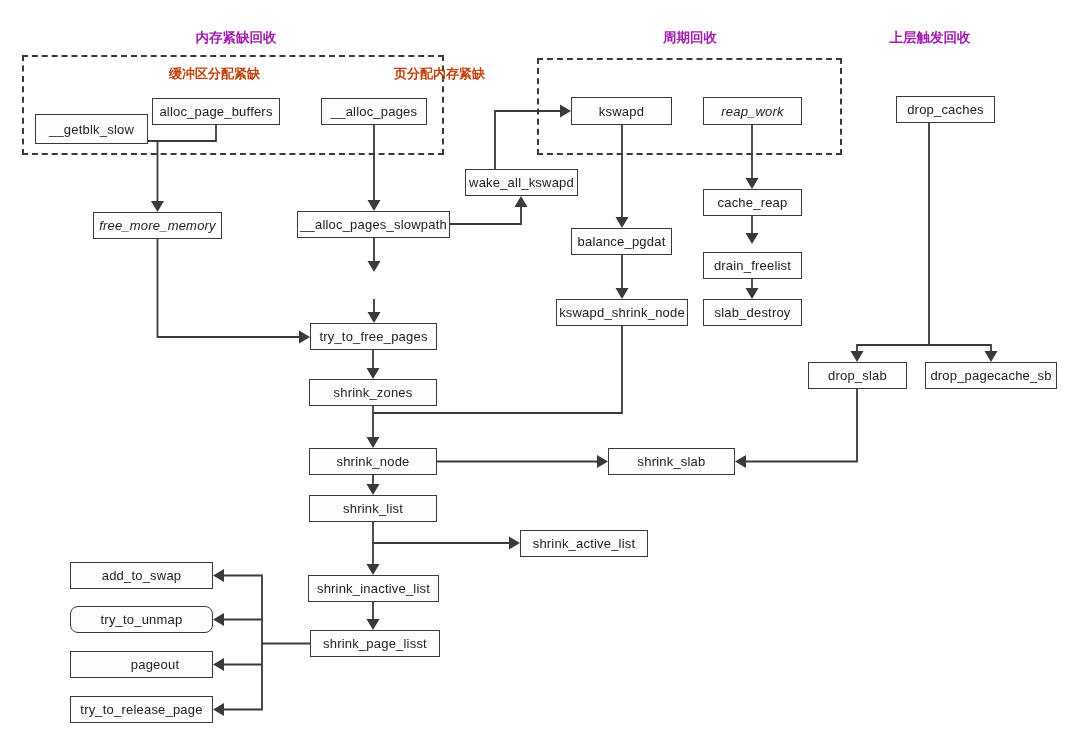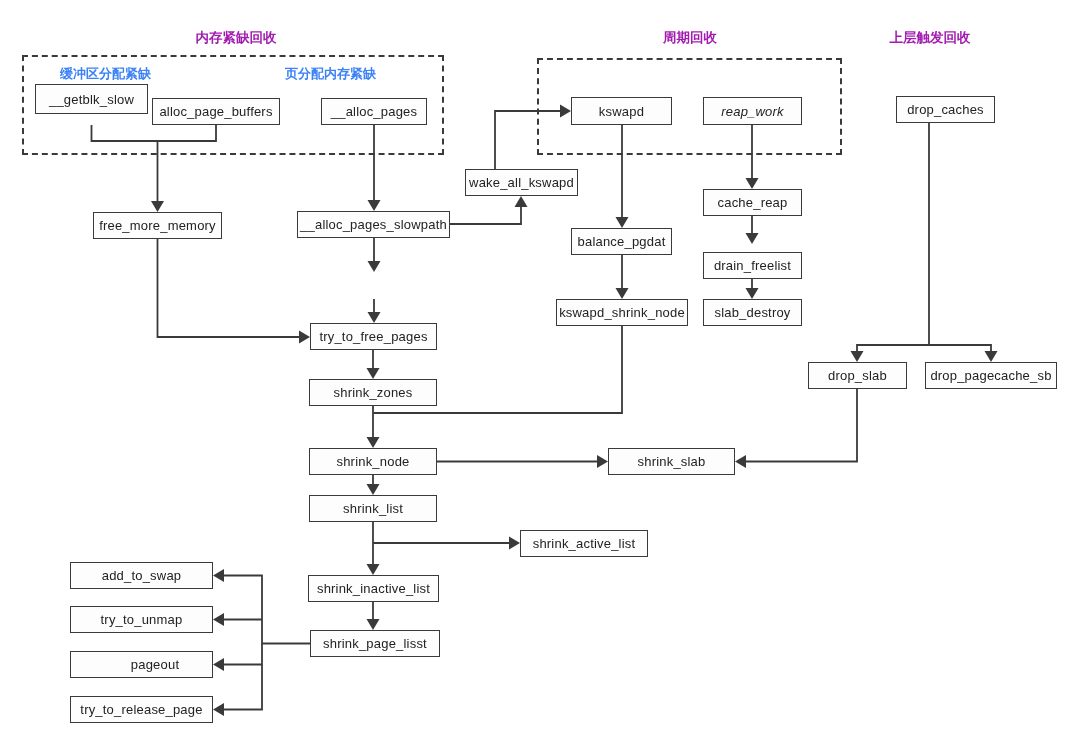--- a/index.html
+++ b/index.html
@@ -49,23 +49,23 @@
     font-size: 13.5px;
     font-weight: bold;
     color: #a21caf;
     white-space: nowrap;
     text-align: center;
   }
   .sub-title {
     position: absolute;
     font-size: 13px;
     font-weight: bold;
-    color: #3b82f6;
+    color: #c2410c;
     white-space: nowrap;
-    text-align: left;
+    text-align: right;
   }
 </style>
 </head>
 <body>
 
 <div id="canvas">
   <svg id="wires" viewBox="0 0 1080 745">
       <path d="M 91.5 125 L 91.5 141 L 157.5 141 L 157.5 206" fill="none" stroke="#3a3a3a" stroke-width="1.8" stroke-linecap="butt" stroke-linejoin="miter"></path>
       <path d="M 216 125 L 216 141 L 157.5 141" fill="none" stroke="#3a3a3a" stroke-width="1.8" stroke-linecap="butt" stroke-linejoin="miter"></path>
       <path d="M 374 125 L 374 205" fill="none" stroke="#3a3a3a" stroke-width="1.8" stroke-linecap="butt" stroke-linejoin="miter"></path>
@@ -121,42 +121,42 @@
       <polygon points="224,658 224,671 213,664.5" fill="#3a3a3a"></polygon>
       <polygon points="224,703 224,716 213,709.5" fill="#3a3a3a"></polygon>
     </svg>
 <div class="group-box" style="left: 22px; top: 55px; width: 422px; height: 100px;"></div>
     <div class="group-box" style="left: 537px; top: 58px; width: 305px; height: 97px;"></div>
     <div class="group-title" style="left: 136px; top: 29px; width: 200px;">内存紧缺回收</div>
     <div class="group-title" style="left: 620px; top: 29px; width: 140px;">周期回收</div>
     <div class="group-title" style="left: 855px; top: 29px; width: 150px;">上层触发回收</div>
     <div class="sub-title" style="left: 60px; top: 65px; width: 200px;">缓冲区分配紧缺</div>
     <div class="sub-title" style="left: 285px; top: 65px; width: 200px;">页分配内存紧缺</div>
-    <div class="node" style="left: 35px; top: 84px; width: 113px; height: 30px;">
+    <div class="node" style="left: 35px; top: 114px; width: 113px; height: 30px;">
       <span>__getblk_slow</span>
     </div>
     <div class="node" style="left: 152px; top: 98px; width: 128px; height: 27px;">
       <span>alloc_page_buffers</span>
     </div>
     <div class="node" style="left: 321px; top: 98px; width: 106px; height: 27px;">
       <span>__alloc_pages</span>
     </div>
     <div class="node" style="left: 571px; top: 97px; width: 101px; height: 28px;">
       <span>kswapd</span>
     </div>
     <div class="node" style="left: 703px; top: 97px; width: 99px; height: 28px; font-style: italic;">
       <span>reap_work</span>
     </div>
     <div class="node" style="left: 880px; top: 96px; width: 99px; height: 27px; margin-left: 16px;">
       <span>drop_caches</span>
     </div>
     <div class="node" style="left: 465px; top: 169px; width: 113px; height: 27px;">
       <span>wake_all_kswapd</span>
     </div>
-    <div class="node" style="left: 93px; top: 212px; width: 129px; height: 27px;">
+    <div class="node" style="left: 93px; top: 212px; width: 129px; height: 27px; font-style: italic;">
       <span>free_more_memory</span>
     </div>
     <div class="node" style="left: 297px; top: 211px; width: 153px; height: 27px;">
       <span>__alloc_pages_slowpath</span>
     </div>
     <div class="node" style="left: 703px; top: 189px; width: 99px; height: 27px;">
       <span>cache_reap</span>
     </div>
     <div class="node" style="left: 571px; top: 228px; width: 101px; height: 27px;">
       <span>balance_pgdat</span>
@@ -193,21 +193,21 @@
     </div>
     <div class="node" style="left: 520px; top: 530px; width: 128px; height: 27px;">
       <span>shrink_active_list</span>
     </div>
     <div class="node" style="left: 70px; top: 562px; width: 143px; height: 27px;">
       <span>add_to_swap</span>
     </div>
     <div class="node" style="left: 308px; top: 575px; width: 131px; height: 27px;">
       <span>shrink_inactive_list</span>
     </div>
-    <div class="node" style="left: 70px; top: 606px; width: 143px; height: 27px;">
+    <div class="node" style="left: 70px; top: 606px; width: 143px; height: 27px; border-radius: 8px;">
       <span>try_to_unmap</span>
     </div>
     <div class="node" style="left: 310px; top: 630px; width: 130px; height: 27px; align-items: center;">
       <span>shrink_page_lisst</span>
     </div>
     <div class="node" style="left: 70px; top: 651px; width: 143px; height: 27px; padding-left: 27px;">
       <span>pageout</span>
     </div>
     <div class="node" style="left: 70px; top: 696px; width: 143px; height: 27px;">
       <span>try_to_release_page</span>

